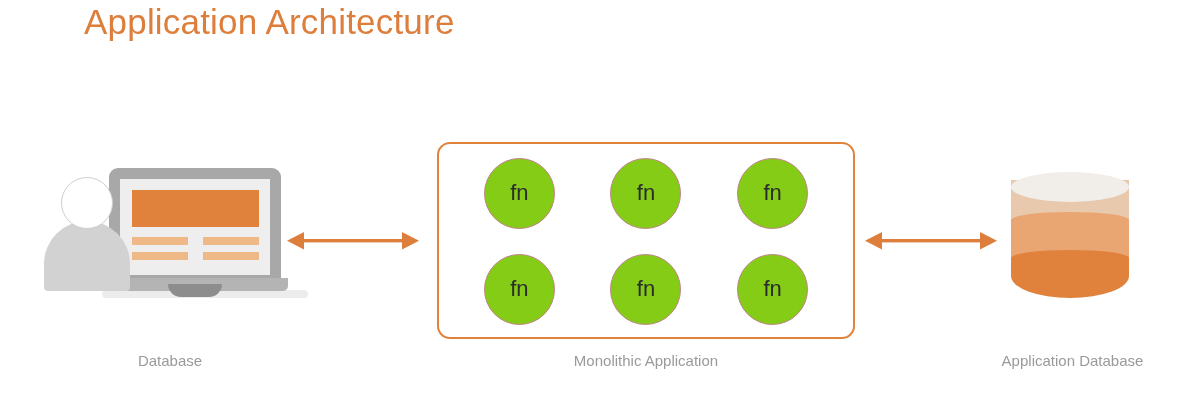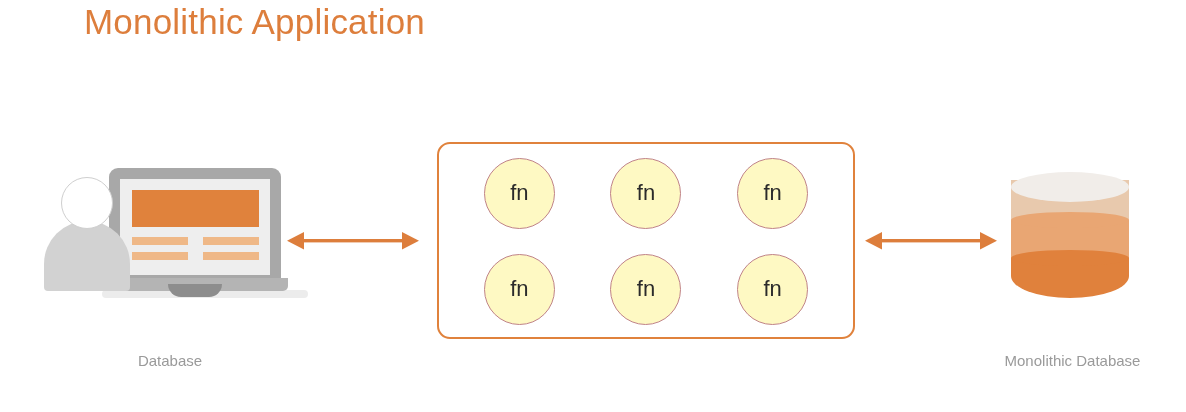--- a/index.html
+++ b/index.html
@@ -159,21 +159,21 @@
     display: grid;
     grid-template-columns: repeat(3, 1fr);
     grid-template-rows: repeat(2, 1fr);
     column-gap: 26px;
     row-gap: 24px;
   }
   .fn-circle {
     width: 71px;
     height: 71px;
     border-radius: 50%;
-    background: #fef9c3;
+    background: #84cc16;
     border: 1.3px solid #c08388;
     box-sizing: border-box;
     display: flex;
     align-items: center;
     justify-content: center;
     font-size: 22px;
     color: #2b2b2b;
     justify-self: center;
     align-self: center;
   }
@@ -231,21 +231,21 @@
   }
   #arrow-browser-monolith { left: 287px; width: 132px; }
   #arrow-monolith-database { left: 865px; width: 132px; }
   .arrow svg { display: block; }
 </style>
 </head>
 <body>
 
 <div id="canvas">
 
-  <div id="diagram-title">Monolithic Application</div>
+  <div id="diagram-title">Application Architecture</div>
 
   <div class="node" id="browser-node">
     <div class="laptop-shadow"></div>
     <div class="laptop-bezel"></div>
     <div class="laptop-screen"></div>
     <div class="screen-hero"></div>
     <div class="screen-bar sb-1"></div>
     <div class="screen-bar sb-2"></div>
     <div class="screen-bar sb-3"></div>
     <div class="screen-bar sb-4"></div>
@@ -268,34 +268,35 @@
     <div class="monolith-box"></div>
     <div class="fn-grid">
       <div class="fn-circle">fn</div>
       <div class="fn-circle">fn</div>
       <div class="fn-circle">fn</div>
       <div class="fn-circle">fn</div>
       <div class="fn-circle">fn</div>
       <div class="fn-circle">fn</div>
     </div>
   </div>
+  <div class="node-caption" id="monolith-caption">Monolithic Application</div>
 
   <div class="arrow" id="arrow-monolith-database">
     <svg width="132" height="26" viewBox="0 0 132 26" xmlns="http://www.w3.org/2000/svg">
       <rect x="14" y="11" width="104" height="3.4" fill="#dd7e3c"></rect>
       <polygon points="0,12.7 17,4 17,21.4" fill="#dd7e3c"></polygon>
       <polygon points="132,12.7 115,4 115,21.4" fill="#dd7e3c"></polygon>
     </svg>
   </div>
 
   <div class="node" id="database-node">
     <div class="db-body">
       <div class="db-band db-b1"></div>
       <div class="db-band db-b2"></div>
       <div class="db-band db-b3"></div>
       <div class="db-band-cap db-cap-2"></div>
       <div class="db-band-cap db-cap-3"></div>
     </div>
     <div class="db-top"></div>
   </div>
-  <div class="node-caption" id="database-caption">Monolithic Database</div>
+  <div class="node-caption" id="database-caption">Application Database</div>
 
 </div>
 
 </body></html>

